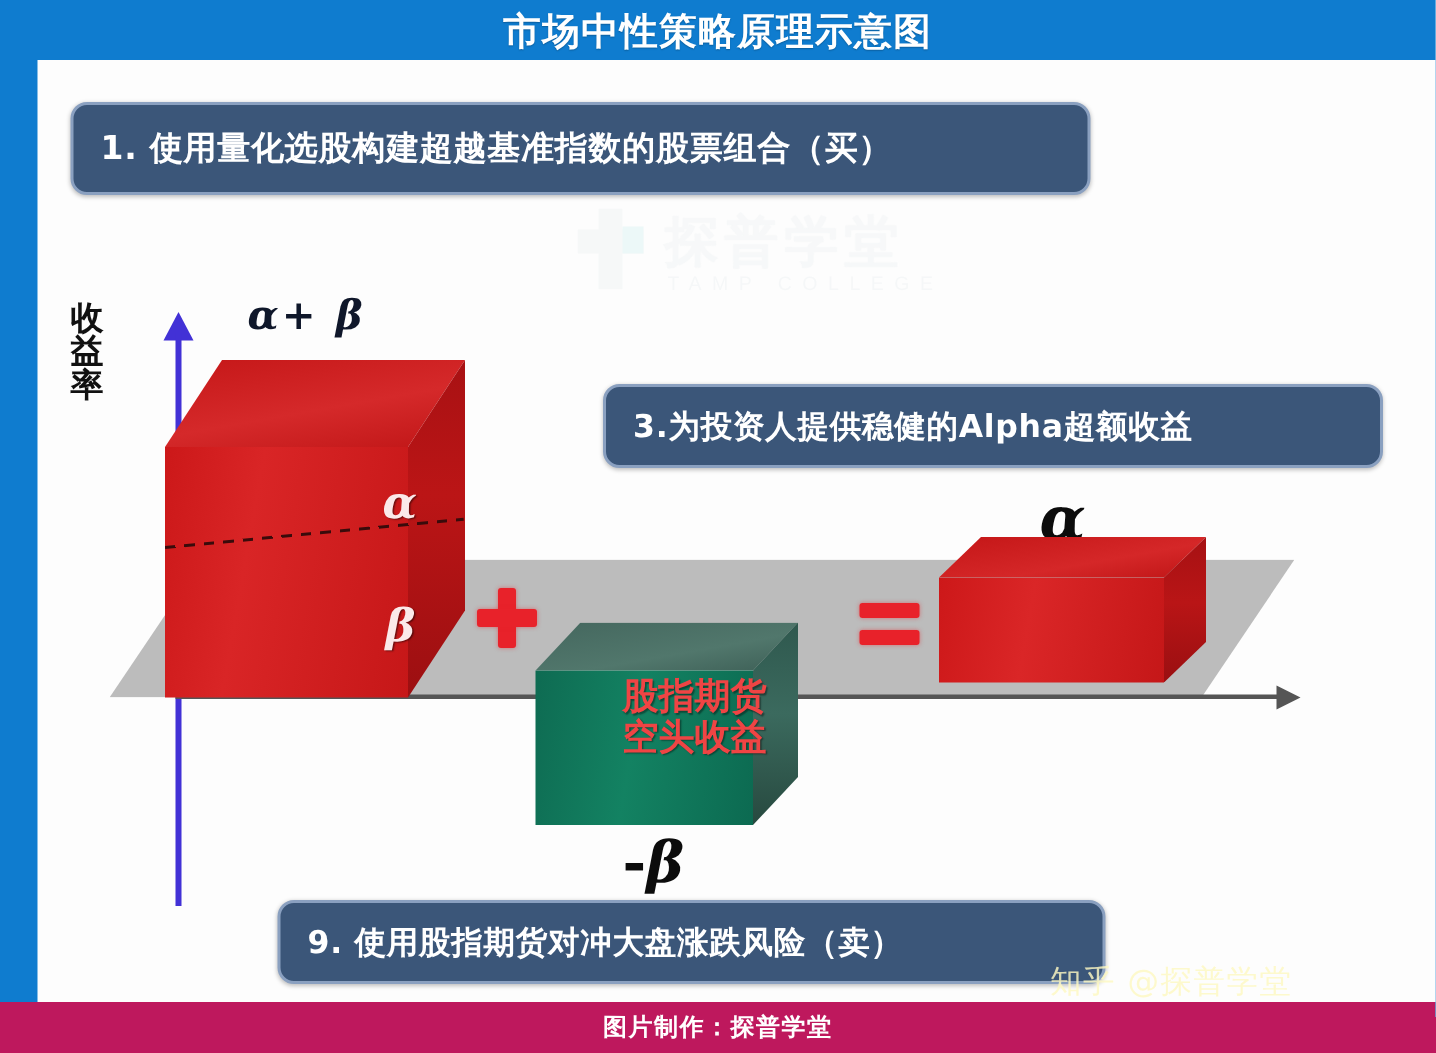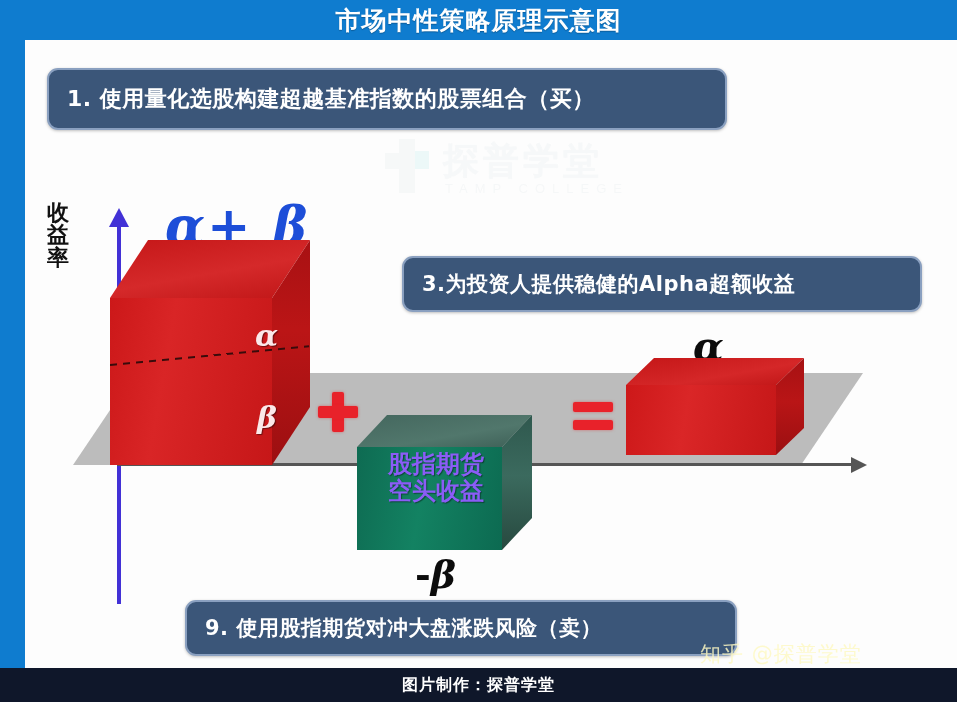--- a/index.html
+++ b/index.html
@@ -17,21 +17,21 @@
     position:absolute;left:0;top:0;width:957px;height:40px;
     display:flex;align-items:center;justify-content:center;
   }
   .title-text{
     color:#ffffff;font-size:25px;font-weight:bold;letter-spacing:1px;
     font-family:"DejaVu Sans","Liberation Sans",sans-serif;
     text-shadow:0 1px 1px rgba(0,0,0,.25);
   }
   .footer-bar{
     position:absolute;left:0;top:668px;width:957px;height:34px;
-    background:#0f172a;
+    background:#be185d;
     display:flex;align-items:center;justify-content:center;
   }
   .footer-text{
     color:#ffffff;font-size:16px;font-weight:bold;letter-spacing:1px;
     font-family:"DejaVu Sans","Liberation Sans",sans-serif;
   }
 
   
   .canvas{
     position:absolute;left:25px;top:40px;width:907px;height:628px;
@@ -138,21 +138,21 @@
     position:absolute;
     color:#fbe9e9;font-size:30px;font-style:italic;font-weight:bold;
     font-family:"DejaVu Serif","Liberation Serif",serif;
     text-shadow:1px 1px 1px rgba(0,0,0,.45);
   }
   #cube-alpha{left:145px;top:78px;}
   #cube-beta{left:147px;top:160px;}
 
   .label-ab{
     position:absolute;left:140px;top:155px;
-    font-size:52px;font-weight:bold;color:#1d4ed8;
+    font-size:27px;font-weight:bold;color:#0f172a;
     font-family:"DejaVu Serif","Liberation Serif",serif;
     letter-spacing:2px;
   }
   .label-ab i{font-style:italic;}
 
   
   .gbox{position:absolute;left:332px;top:375px;width:175px;height:135px;}
   .gbox-top{
     position:absolute;left:0;top:0;width:175px;height:32px;
     background:linear-gradient(170deg,#44675e 0%,#51776c 60%,#3d5f56 100%);
@@ -162,24 +162,24 @@
     position:absolute;left:0;top:32px;width:145px;height:103px;
     background:linear-gradient(100deg,#0e6b52 0%,#138262 45%,#0c6a51 100%);
   }
   .gbox-side{
     position:absolute;left:145px;top:0;width:30px;height:135px;
     background:linear-gradient(180deg,#2f584e 0%,#3b6a5e 45%,#27493f 100%);
     clip-path:polygon(30px 0, 30px 103px, 0 135px, 0 32px);
   }
   .gbox-text{
     position:absolute;left:4px;top:36px;width:150px;
-    color:#8b5cf6;font-size:24px;font-weight:bold;line-height:1.12;
+    color:#ef4444;font-size:24px;font-weight:bold;line-height:1.12;
     font-family:"DejaVu Sans","Liberation Sans",sans-serif;
     text-shadow:1px 1px 1px rgba(0,0,0,.4);
-    text-align:center;
+    text-align:right;
   }
   .label-negbeta{
     position:absolute;left:390px;top:512px;
     font-size:38px;font-weight:bold;color:#0c0c0c;
     font-family:"DejaVu Serif","Liberation Serif",serif;
   }
   .label-negbeta i{font-style:italic;}
 
   
   .rbox{position:absolute;left:601px;top:318px;width:178px;height:97px;}

